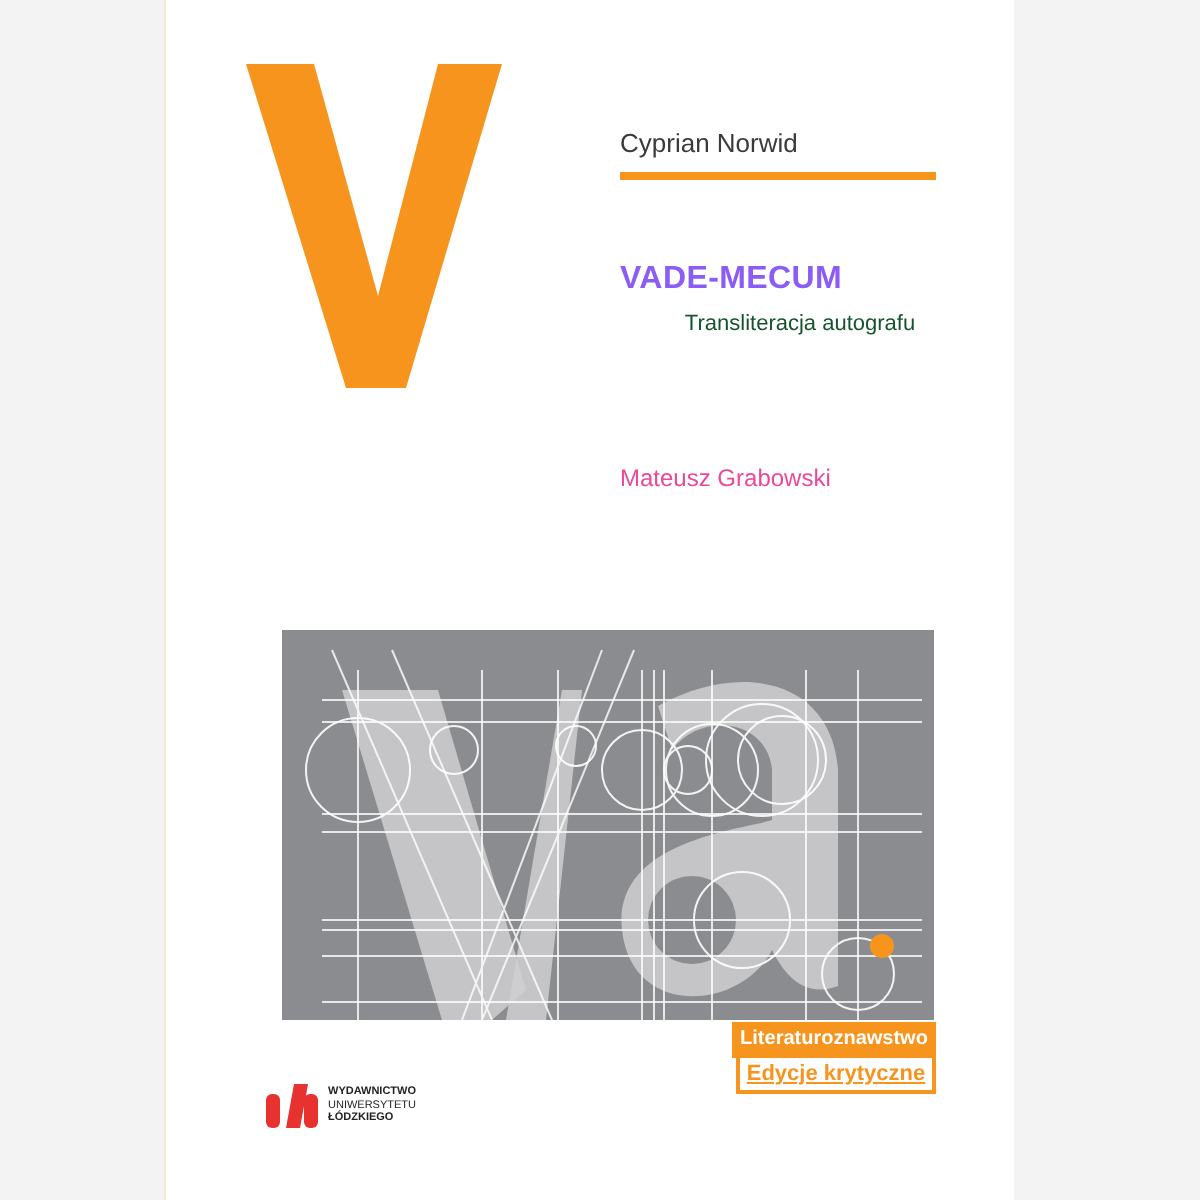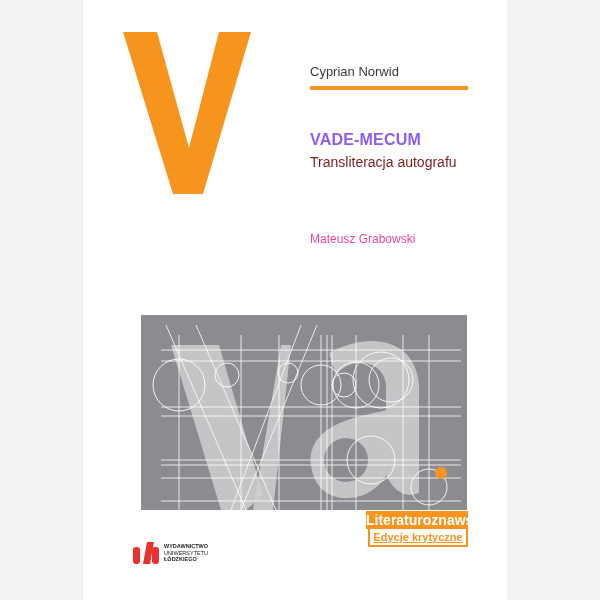--- a/index.html
+++ b/index.html
@@ -2,25 +2,25 @@
 <html><head>
 <meta charset="utf-8">
 <style>
   html, body { margin:0; padding:0; }
   body { width:600px; height:600px; background:#f3f3f3; position:relative; overflow:hidden; font-family:"Liberation Sans", sans-serif; }
   .page { position:absolute; left:82px; top:0; width:424px; height:600px; background:#ffffff; border-left:1px solid #f5ead8; }
   .bigV { position:absolute; left:40px; top:32px; width:128px; height:162px; }
   .author { position:absolute; left:227px; top:64px; font-size:13px; color:#3a3a3a; }
   .rule { position:absolute; left:227px; top:86px; width:158px; height:4px; }
   .title { position:absolute; left:227px; top:131px; font-size:16px; font-weight:bold; color:#8b5cf6; letter-spacing:0.2px; }
-  .subtitle { position:absolute; left:227px; top:153px; font-size:14px; color:#7f1d1d; line-height:18px; width:180px; }
+  .subtitle { position:absolute; left:227px; top:153px; font-size:11px; color:#14532d; line-height:18px; width:180px;text-align:center; }
   .editor-label { position:absolute; left:227px; top:217px; font-size:11px; color:#444; }
   .editor-name { position:absolute; left:227px; top:232px; font-size:12px; color:#ec4899; }
   .panel { position:absolute; left:58px; top:315px; width:326px; height:195px; background:#8a8c8f; overflow:hidden; }
-  .tag1 { position:absolute; left:283px; top:511px; width:102px; height:18px; color:#fff; font-size:14px; font-weight:bold; text-align:center; line-height:18px; }
+  .tag1 { position:absolute; left:283px; top:511px; width:102px; height:18px; color:#fff; font-size:10px; font-weight:bold; text-align:center; line-height:18px; }
   .tag2 { position:absolute; left:285px; top:529px; width:96px; height:16px; background:#fff; border:2px solid; border-top:none; font-size:11px; font-weight:bold; text-align:center; line-height:16px;text-decoration:underline; }
   .logo { position:absolute; left:50px; top:542px; display:flex; align-items:center; gap:5px; }
   .logo-mark { width:26px; height:22px; }
   .logo-text { font-size:5.5px; font-weight:bold; color:#222; line-height:6.5px; }
   .logo-text span { display:block; }
   .logo-text .thin { font-weight:normal; }
 </style>
 </head>
 <body>
 

